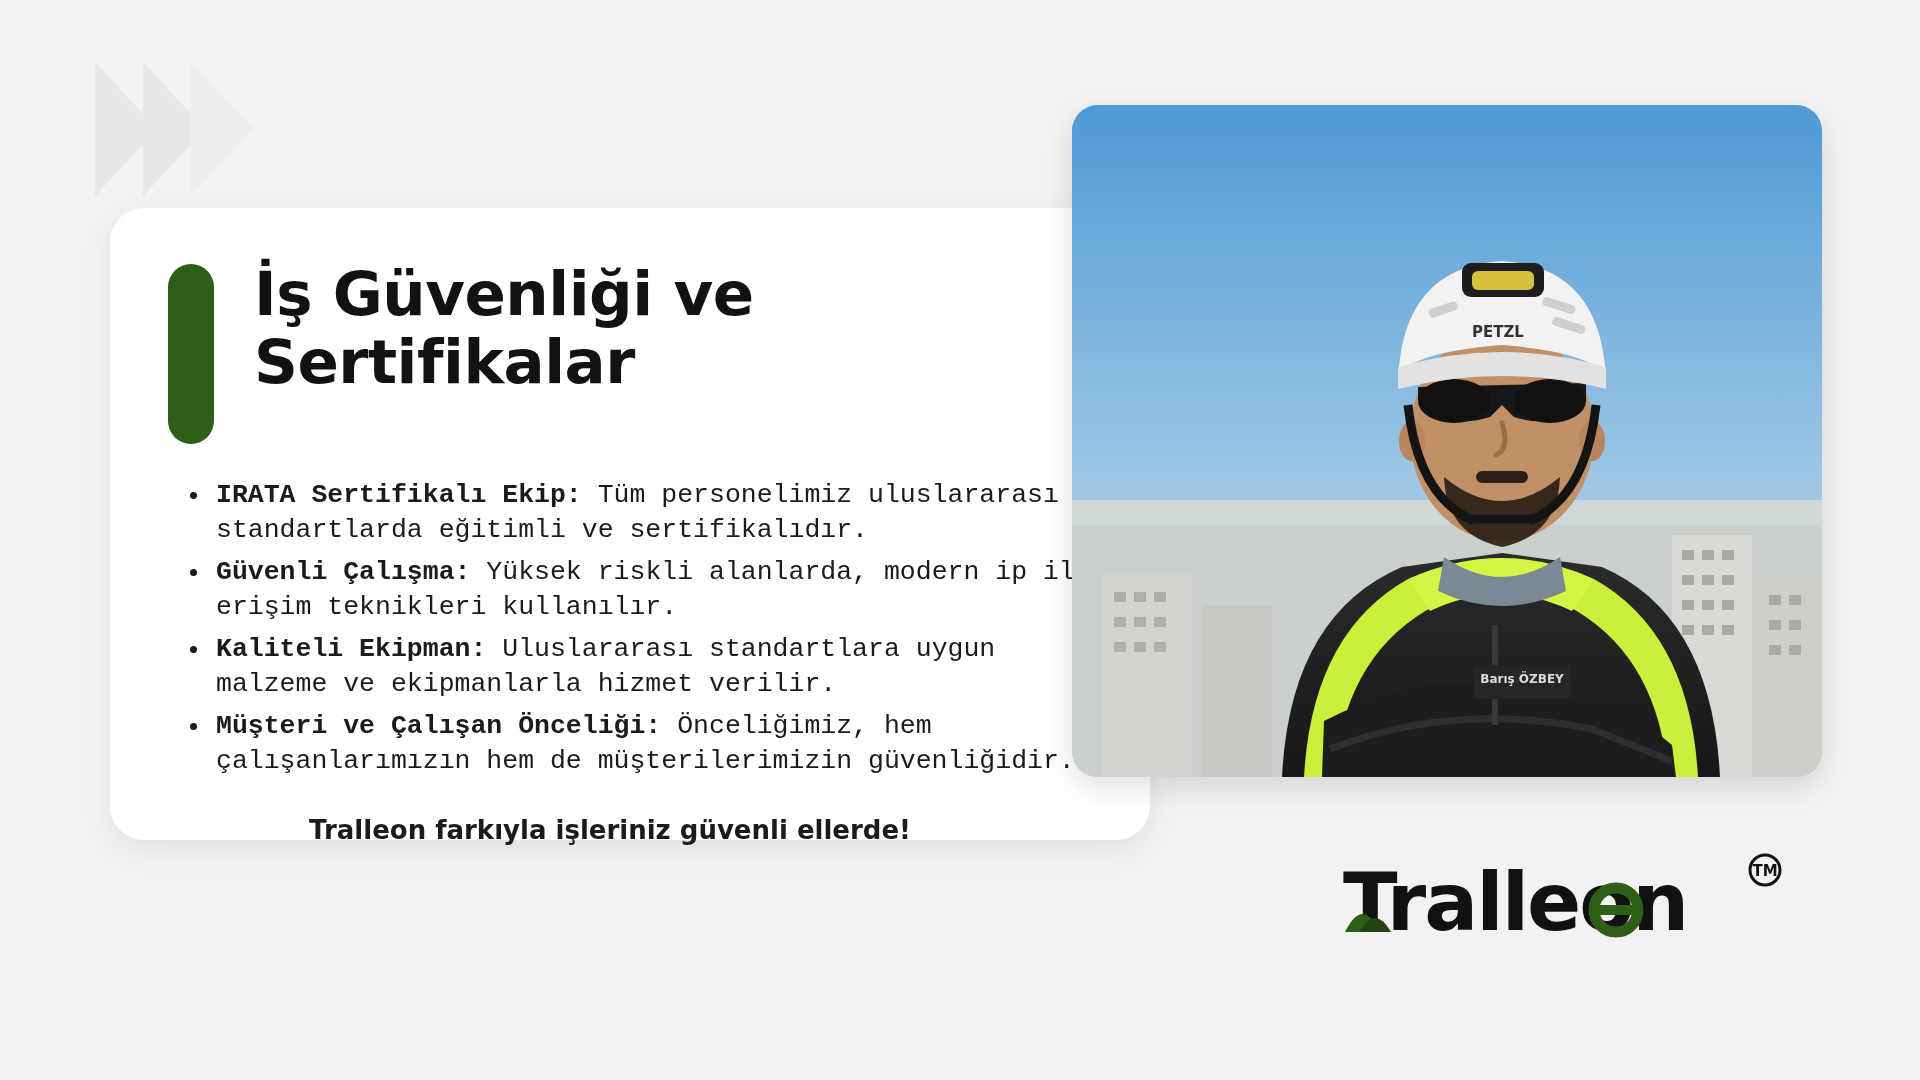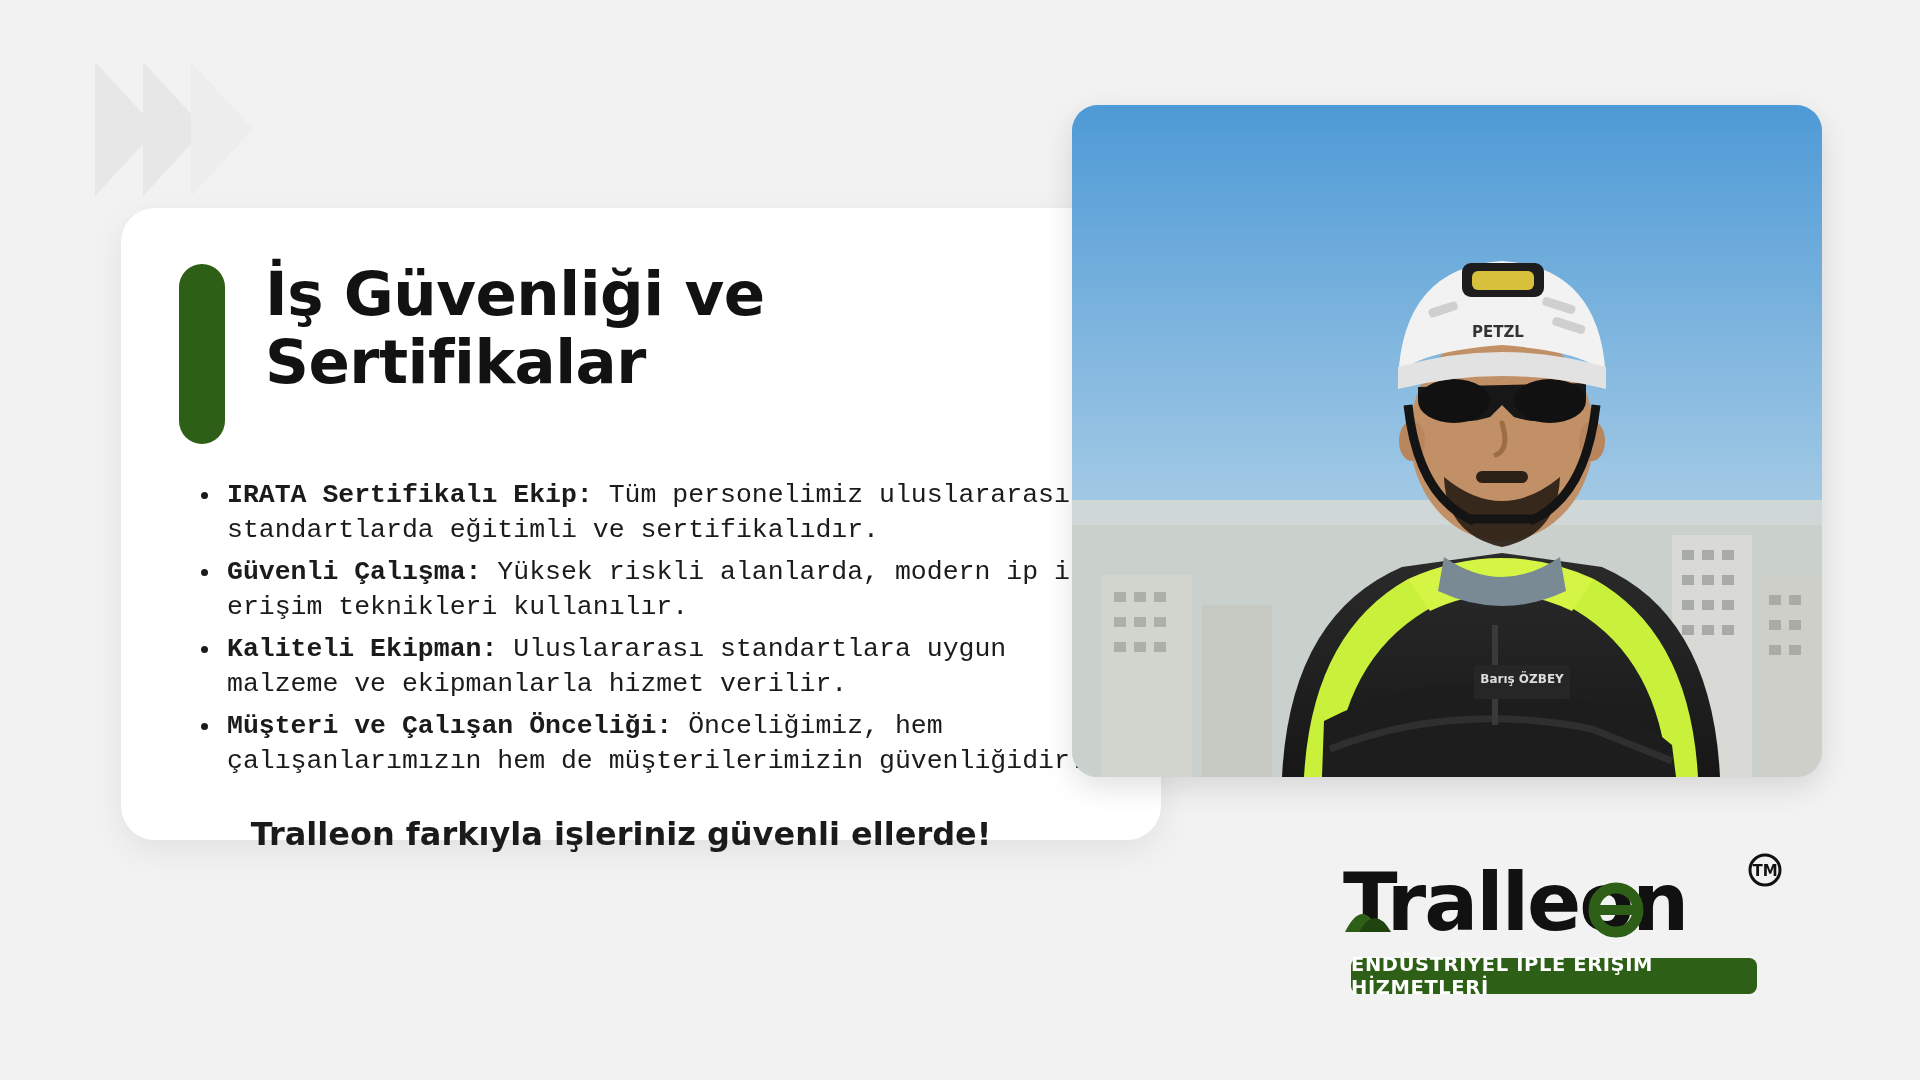--- a/index.html
+++ b/index.html
@@ -33,21 +33,21 @@
     border-bottom: 67px solid transparent;
     border-left: 62px solid #e7e7e7;
   }
   .chev.c1 { left: 0px; }
   .chev.c2 { left: 48px; }
   .chev.c3 { left: 96px; border-left-color: #ededed; }
 
   
   .card {
     position: absolute;
-    left: 121px;
+    left: 110px;
     top: 208px;
     width: 1040px;
     height: 632px;
     background: #ffffff;
     border-radius: 34px;
     box-shadow: 0 10px 34px rgba(0,0,0,0.07);
     padding: 52px 58px 30px 58px;
   }
 
   .title-row {
@@ -102,21 +102,21 @@
     border-radius: 50%;
   }
 
   ul.features li b {
     font-weight: 700;
   }
 
   .footline {
     margin-top: 36px;
     text-align: center;
-    font-size: 32px;
+    font-size: 26px;
     font-weight: 700;
     color: #1b1b1b;
     padding-right: 40px;
   }
 
   
   .photo {
     position: absolute;
     left: 1072px;
     top: 105px;
@@ -309,14 +309,13 @@
       <circle cx="291" cy="62" r="22" fill="none" stroke="#2e5f17" stroke-width="11"></circle>
       <rect x="272" y="57" width="38" height="10" fill="#2e5f17"></rect>
 
       <path d="M20 84 Q38 48 54 84 Z" fill="#2e5f17"></path>
       <path d="M34 84 Q50 56 66 84 Z" fill="#1f4410"></path>
 
       <circle cx="440" cy="22" r="15" fill="none" stroke="#111111" stroke-width="3"></circle>
       <text x="440" y="28" font-family="DejaVu Sans, sans-serif" font-size="15" font-weight="bold" fill="#111111" text-anchor="middle">TM</text>
     </svg>
   </div>
-  <div class="logo-tag">ENDÜSTRİYEL İPLE ERİŞİM HİZMETLERİ</div>
 </div>
 
 </body></html>

